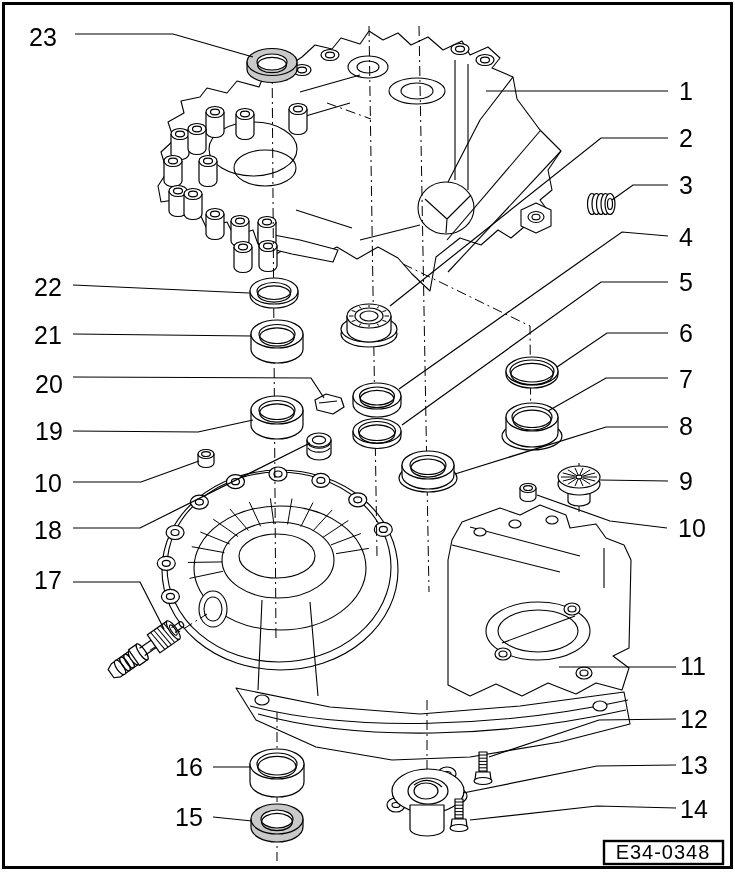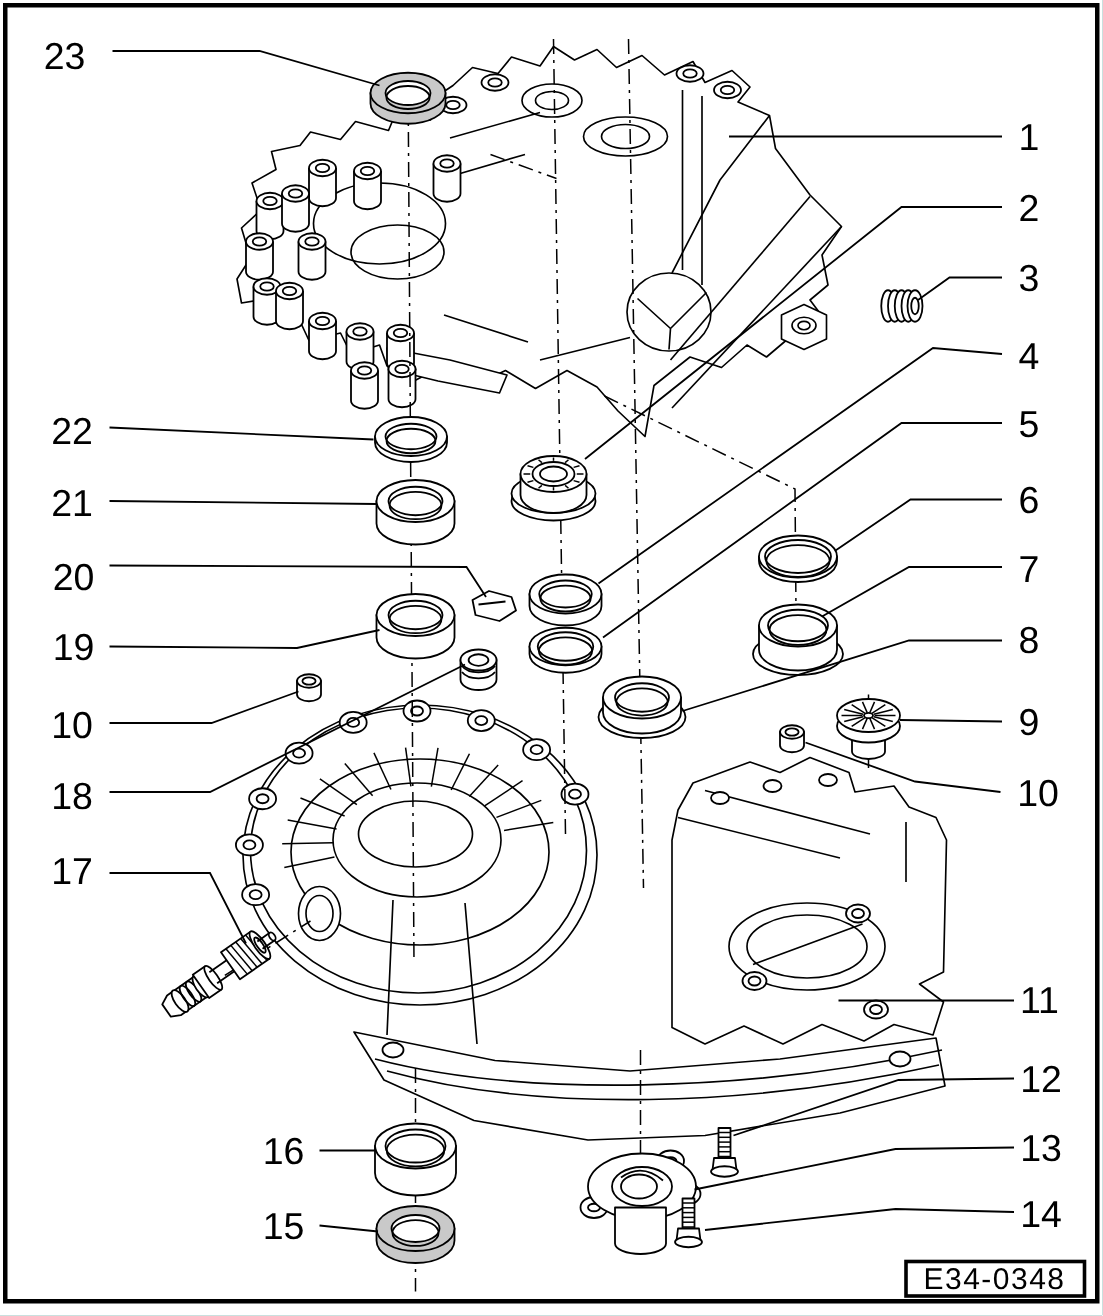--- a/index.html
+++ b/index.html
@@ -1,16 +1,16 @@
 <!DOCTYPE html>
 <html><head>
 <meta charset="utf-8">
 <style>
   html,body{margin:0;padding:0;background:#fff;}
-  .stage{position:relative;width:735px;height:877px;margin:0 auto;background:#0f766e;
+  .stage{position:relative;width:735px;height:877px;margin:0 auto;background:#1d4ed8;
          font-family:"Liberation Sans", sans-serif;}
   svg{position:absolute;left:0;top:0;}
   svg text{font-family:"Liberation Sans", sans-serif;fill:#000;}
   .callout-num{font-size:25px;}
   .code-text{font-size:20px;letter-spacing:1px;}
   path,ellipse,circle,line,polyline,rect{vector-effect:none;}
 </style>
 </head>
 <body>
 

